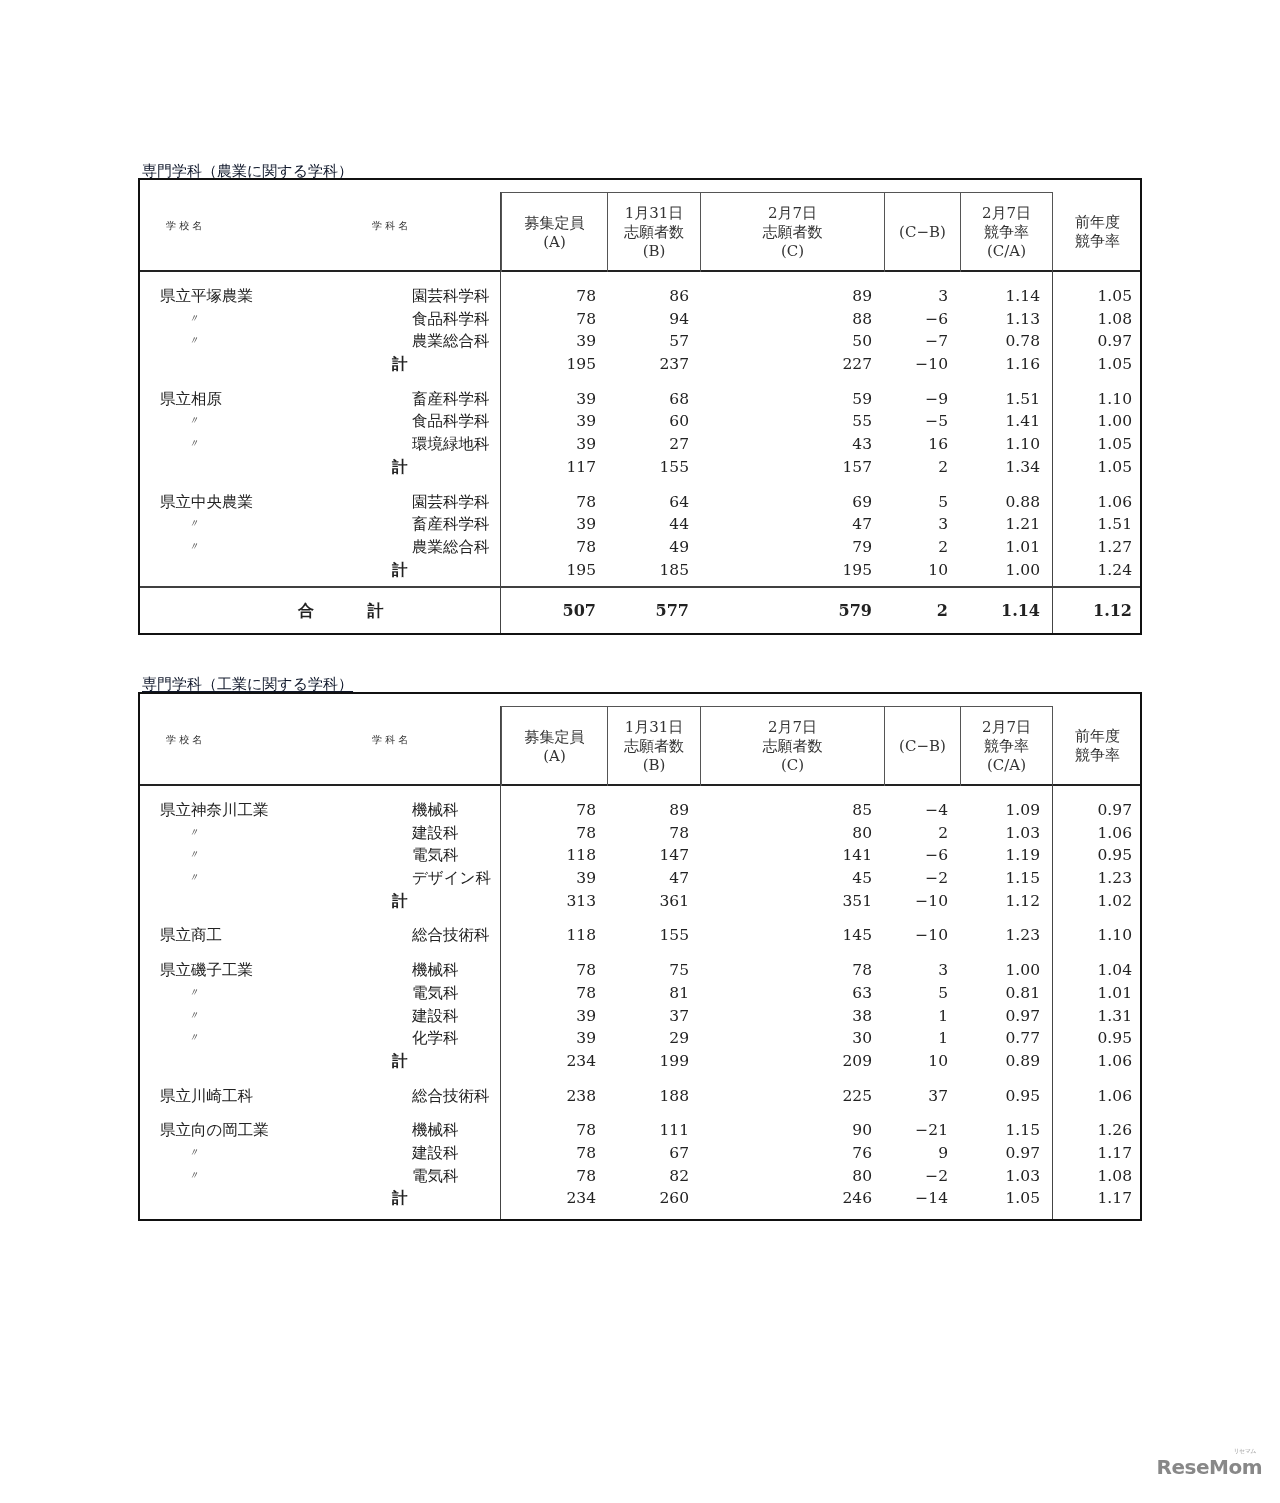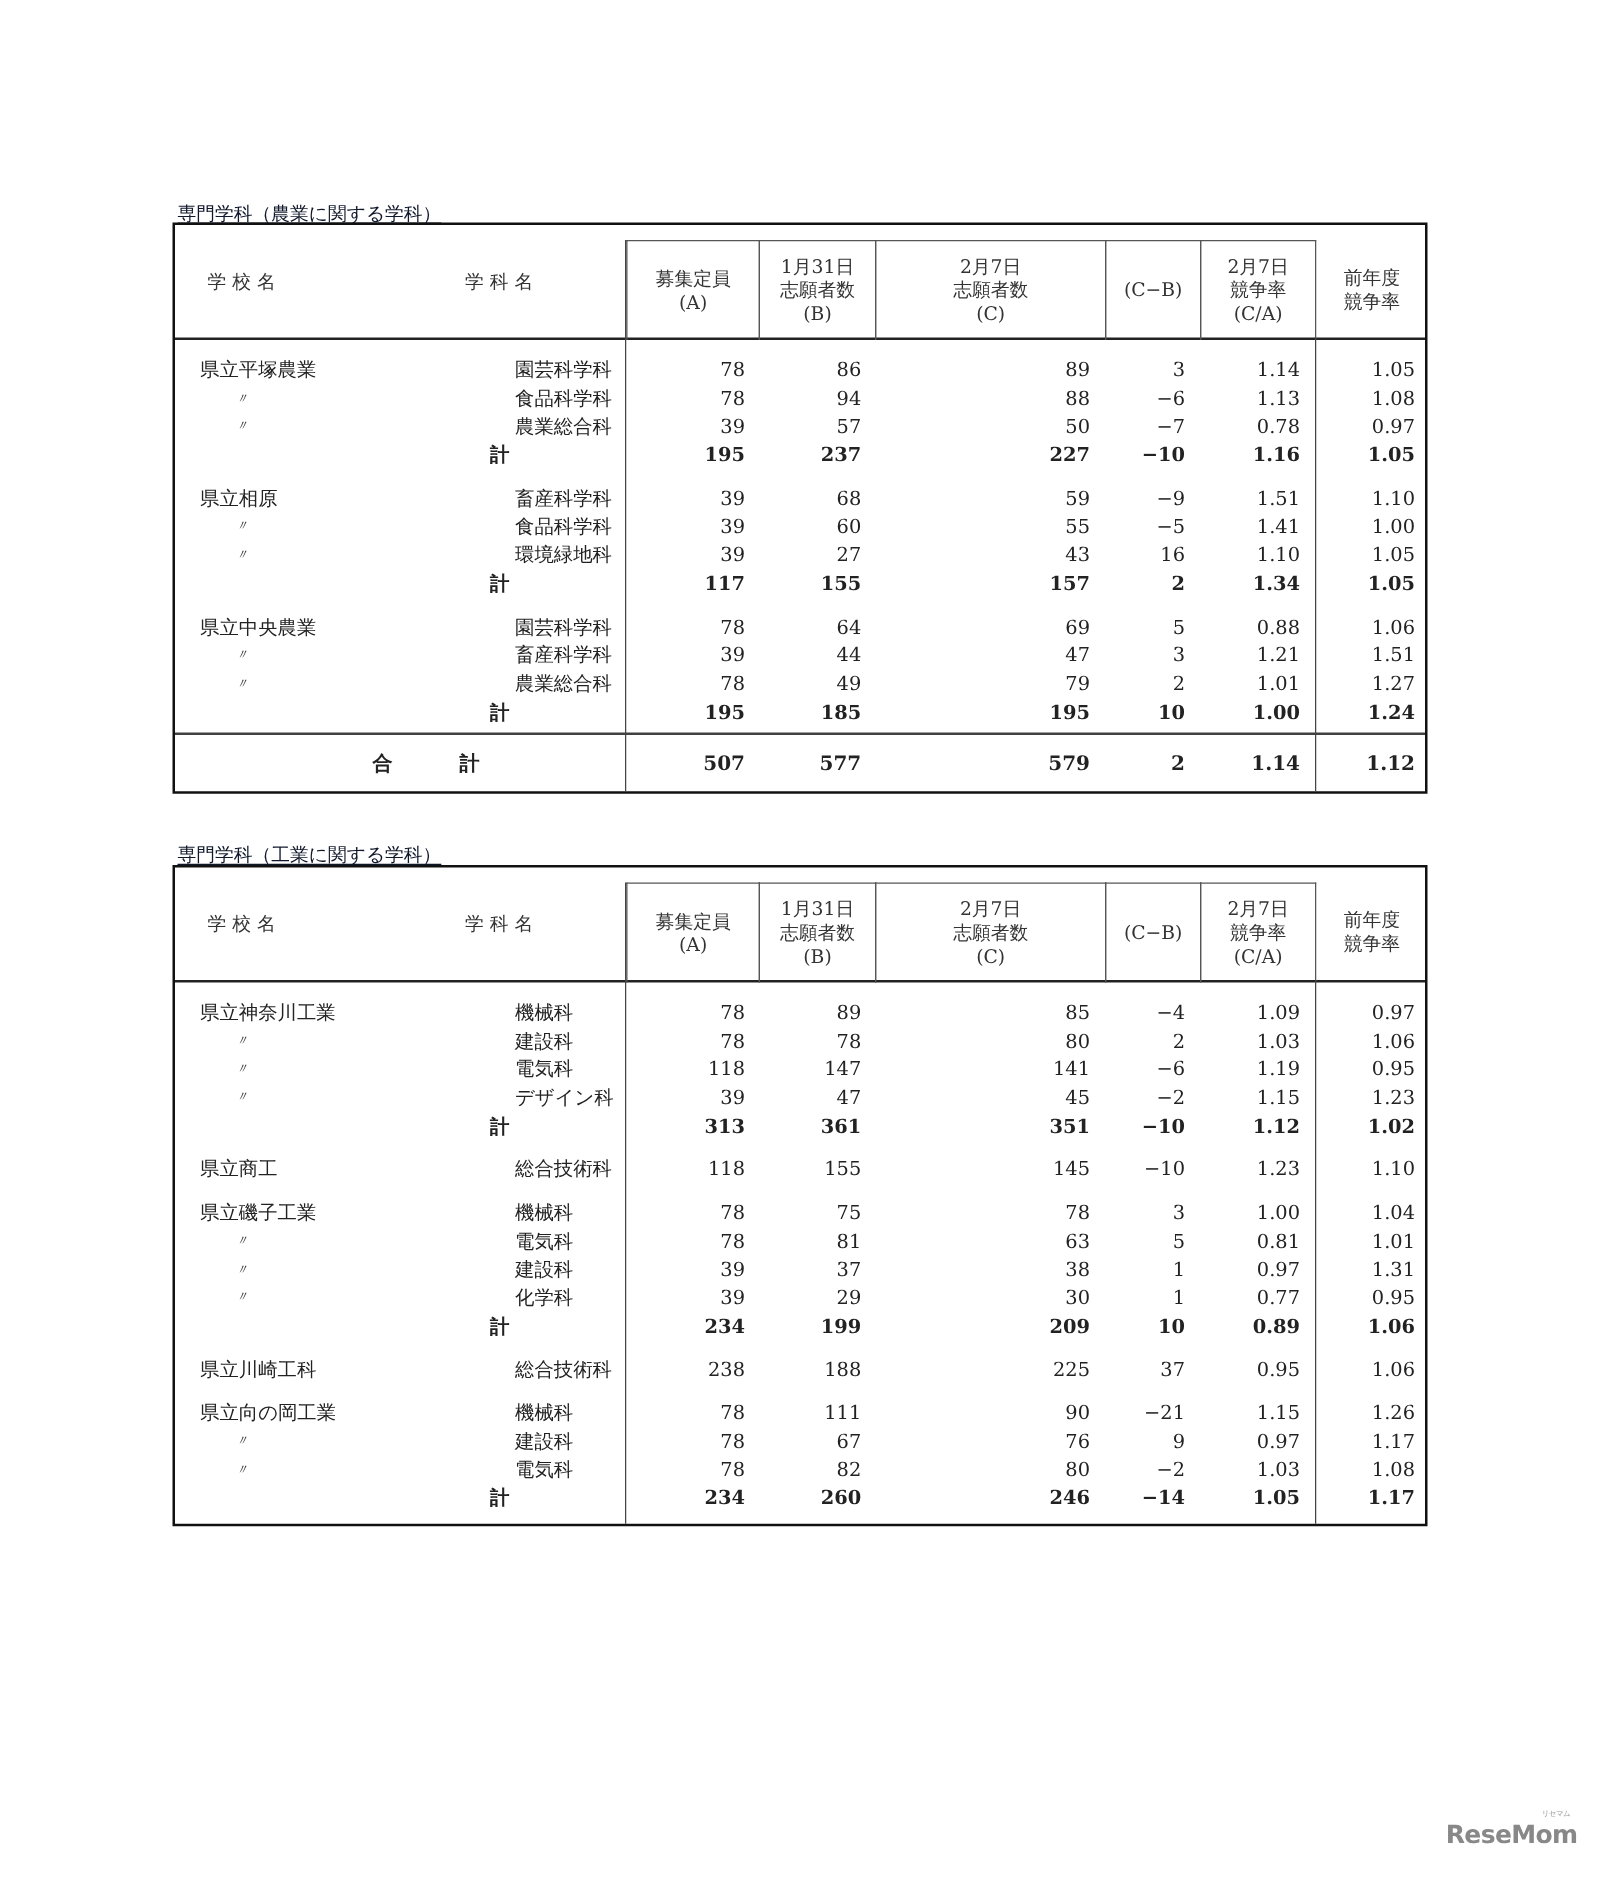--- a/index.html
+++ b/index.html
@@ -1,33 +1,33 @@
 <!DOCTYPE html>
 <html><head>
 <meta charset="utf-8">
 <style>
   html, body { margin:0; padding:0; background:#ffffff; }
   body { width:1280px; height:1503px; position:relative; font-family:"DejaVu Serif","Liberation Serif",serif; color:#222; overflow:hidden; }
   .section-title { position:absolute; left:142px; font-size:15px; letter-spacing:0px; color:#0f172a; text-decoration:underline; text-underline-offset:2px; white-space:nowrap; }
   .tbl { position:absolute; left:138px; width:1004px; border:2px solid #111; box-sizing:border-box; }
   .hdr { position:relative; height:92px; border-bottom:2px solid #222; box-sizing:border-box; }
-  .hcell { position:absolute; text-align:center; font-size:15px; line-height:19px; color:#333; white-space:nowrap; }
+  .hcell { position:absolute; text-align:center; font-size:10px; line-height:19px; color:#333; white-space:nowrap; }
   .hbox { position:absolute; top:12px; bottom:-2px; border:1px solid #555; border-bottom:none; box-sizing:border-box; display:flex; flex-direction:column; justify-content:center; align-items:center; font-size:15px; line-height:19px; color:#333; }
   .hbox span { display:block; text-align:center; }
   .vline { position:absolute; width:1px; background:#444; }
   .body { position:relative; }
   .row { position:relative; height:22.7px; font-size:15.5px; white-space:nowrap; }
   .row .c { position:absolute; top:0; line-height:22.7px; }
   .school { left:20px; }
   .ditto { left:48px; font-size:11px; font-style:italic; color:#444; }
   .dept { left:226px;margin-left:46px; }
   .kei { left:252px; font-weight:bold; }
   .num { text-align:right; }
   .nA { right:544px; } .nB { right:451px; } .nC { right:268px; } .nD { right:192px; } .nE { right:100px; } .nF { right:8px; }
-  .bold .num { font-weight:bold;text-align:center; }
+  .bold .num { font-weight:normal;text-align:center; }
   .gap { height:12px; }
   .total-row { position:relative; height:45px; border-top:2px solid #404040; font-size:16px; font-weight:bold; }
   .total-row .c { position:absolute; top:0; line-height:45px; }
   .goukei { left:158px; letter-spacing:24px; }
   .logo { position:absolute; right:18px; bottom:24px; font-family:"DejaVu Sans","Liberation Sans",sans-serif; font-weight:bold; font-size:20px; color:#888; letter-spacing:-0.5px; }
   .logo small { position:absolute; top:-8px; right:6px; font-size:6px; font-weight:normal; color:#999; }
 </style>
 </head>
 <body>
 

